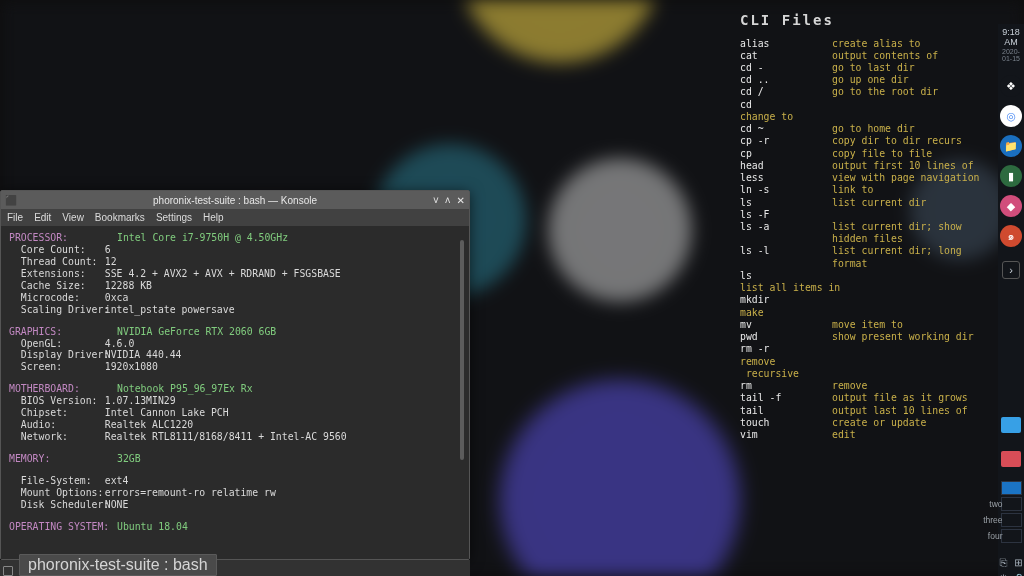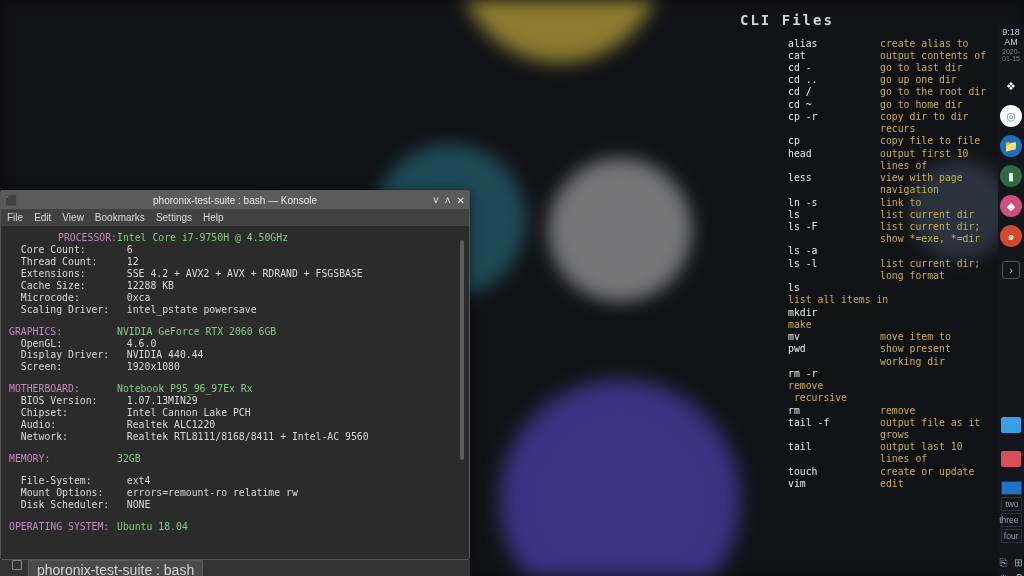--- a/index.html
+++ b/index.html
@@ -36,39 +36,39 @@
   .tray .expand {
     width:18px;height:18px;border:1px solid #555;border-radius:3px;
     display:flex;align-items:center;justify-content:center;font-size:11px;
     margin-top:4px;
   }
   .pager-wrap { margin-top:auto; display:flex;flex-direction:column;gap:2px;
     width:100%; align-items:center; font-size:8.5px; color:#9aa0a6;
   }
   .pager {
     width:21px;height:14px;border:1px solid #2c3340;display:flex;
-    align-items:center;justify-content:flex-end;padding-right:2px;
+    align-items:center;justify-content:flex-end;padding-right:18px;
   }
   .pager.active{background:#1b74c5;color:#fff;}
   .sys-icons{display:grid;grid-template-columns:11px 11px;gap:4px;margin-top:4px;
     font-size:10px;color:#a8b2bc;}
   .sys-icons span{text-align:center;}
   .folder-icon{width:20px;height:16px;border-radius:2px;margin:4px 0;}
 
   
   .cli-panel {
     position: absolute; right: 30px; top: 12px; width: 254px;
     color: #e8e8e8; font-size: 9.8px; line-height: 1.25;
   }
   .cli-panel h2 {
     font-family: monospace; font-size: 14px; font-weight: bold;
     letter-spacing: 2px; color: #d5d5d5; margin-bottom: 8px;
   }
   .cli-row { display:flex; gap:4px; }
-  .cli-row .cmd { flex: 0 0 88px; color:#e9e9e9; white-space: pre; margin-left: 48px;}
+  .cli-row .cmd { flex: 0 0 88px; color:#e9e9e9; white-space: pre;}
   .cli-row .desc { color:#c9b04a; }
 
   
   .konsole {
     position: absolute; left: 0; top: 190px; width: 470px; height: 370px;
     background: #3a3a3a; border: 1px solid #555; border-radius: 2px;
     display:flex; flex-direction:column; box-shadow: 0 2px 14px rgba(0,0,0,0.6);
   }
   .konsole-title {
     height: 18px; background: #5b5b5b; display:flex; align-items:center;
@@ -83,29 +83,29 @@
     color:#dcdcdc; display:flex; gap:11px; padding:0 6px; align-items:center;
   }
   .konsole-body {
     flex:1; background:#2b2b2b; padding:6px 58px 6px 8px;
     font-family:monospace; font-size:9.8px; color:#d9d9d9; overflow:hidden;
     line-height:1.22; position:relative;
   }
   .scrollbar{position:absolute;right:5px;top:14px;width:4px;height:220px;
              background:#5c5c5c;border-radius:2px;}
   .section-label{color:#c288c2;}
-  .key{color:#d9d9d9;display:inline-block;width:106px;}
+  .key{color:#d9d9d9;display:inline-block;width:84px;}
   .spec{color:#80cc7e;}
   .row{white-space:pre;}
 
   
   .taskbar{
     position:absolute;left:0;bottom:0;width:470px;height:16px;
-    background:#323232;display:flex;align-items:flex-start;font-size:14px;
-    color:#d5d5d5;font-family:sans-serif;padding:0 12px;gap:6px;
+    background:#323232;display:flex;align-items:flex-end;font-size:16px;
+    color:#d5d5d5;font-family:sans-serif;padding:0 3px;gap:6px;
   }
   .task-btn{background:#4a4a4a;padding:1px 8px;border-radius:1px;border:1px solid #5a5a5a;}
   .task-launcher{width:10px;height:10px;border:1px solid #888;border-radius:1px;}
 </style>
 </head>
 <body>
 
 <div class="wallpaper"></div>
 
 <div class="cli-panel">
@@ -125,20 +125,23 @@
       </div>
       <div class="cli-row">
         <span class="cmd">cd ..</span>
         <span class="desc">go up one dir</span>
       </div>
       <div class="cli-row">
         <span class="cmd">cd /</span>
         <span class="desc">go to the root dir</span>
       </div>
       <div class="cli-row">
+        <span class="cmd">cd <dir><span class="desc">change to <dir></dir></span></dir></span>
+      </div>
+      <div class="cli-row">
         <span class="cmd">cd ~</span>
         <span class="desc">go to home dir</span>
       </div>
       <div class="cli-row">
         <span class="cmd">cp -r <d1> <d2></d2></d1></span>
         <span class="desc">copy dir <d1> to dir <d2> recurs</d2></d1></span>
       </div>
       <div class="cli-row">
         <span class="cmd">cp <f1> <f2></f2></f1></span>
         <span class="desc">copy file <f1> to file <f2></f2></f1></span>
@@ -154,24 +157,24 @@
       <div class="cli-row">
         <span class="cmd">ln -s <src> <t1></t1></src></span>
         <span class="desc">link <src> to <t1></t1></src></span>
       </div>
       <div class="cli-row">
         <span class="cmd">ls</span>
         <span class="desc">list current dir</span>
       </div>
       <div class="cli-row">
         <span class="cmd">ls -F</span>
-        <span class="desc">list current dir; show *=exe, *=dir</span>
       </div>
       <div class="cli-row">
         <span class="cmd">ls -a</span>
+        <span class="desc">list current dir; show hidden files</span>
       </div>
       <div class="cli-row">
         <span class="cmd">ls -l</span>
         <span class="desc">list current dir; long format</span>
       </div>
       <div class="cli-row">
         <span class="cmd">ls <dir><span class="desc">list all items in <dir></dir></span></dir></span>
       </div>
       <div class="cli-row">
         <span class="cmd">mkdir <dir><span class="desc">make <dir></dir></span></dir></span>
@@ -223,21 +226,21 @@
   <div class="konsole-menu" id="kmenu">
       <span>File</span>
       <span>Edit</span>
       <span>View</span>
       <span>Bookmarks</span>
       <span>Settings</span>
       <span>Help</span>
     </div>
   <div class="konsole-body" id="kbody">
     <div class="scrollbar"></div>
-  <div class="row"><span class="section-label" style="display:inline-block;width:108px;text-align:right;">PROCESSOR:</span><span class="spec">Intel Core i7-9750H @ 4.50GHz</span></div>
+  <div class="row"><span class="section-label" style="display:inline-block;width:108px;">PROCESSOR:</span><span class="spec">Intel Core i7-9750H @ 4.50GHz</span></div>
       <div class="row">  <span class="key">Core Count:</span>6</div>
       <div class="row">  <span class="key">Thread Count:</span>12</div>
       <div class="row">  <span class="key">Extensions:</span>SSE 4.2 + AVX2 + AVX + RDRAND + FSGSBASE</div>
       <div class="row">  <span class="key">Cache Size:</span>12288 KB</div>
       <div class="row">  <span class="key">Microcode:</span>0xca</div>
       <div class="row">  <span class="key">Scaling Driver:</span>intel_pstate powersave</div>
       <div style="height: 10px;"></div>
       <div class="row"><span class="section-label" style="display:inline-block;width:108px;">GRAPHICS:</span><span class="spec">NVIDIA GeForce RTX 2060 6GB</span></div>
       <div class="row">  <span class="key">OpenGL:</span>4.6.0</div>
       <div class="row">  <span class="key">Display Driver:</span>NVIDIA 440.44</div>

